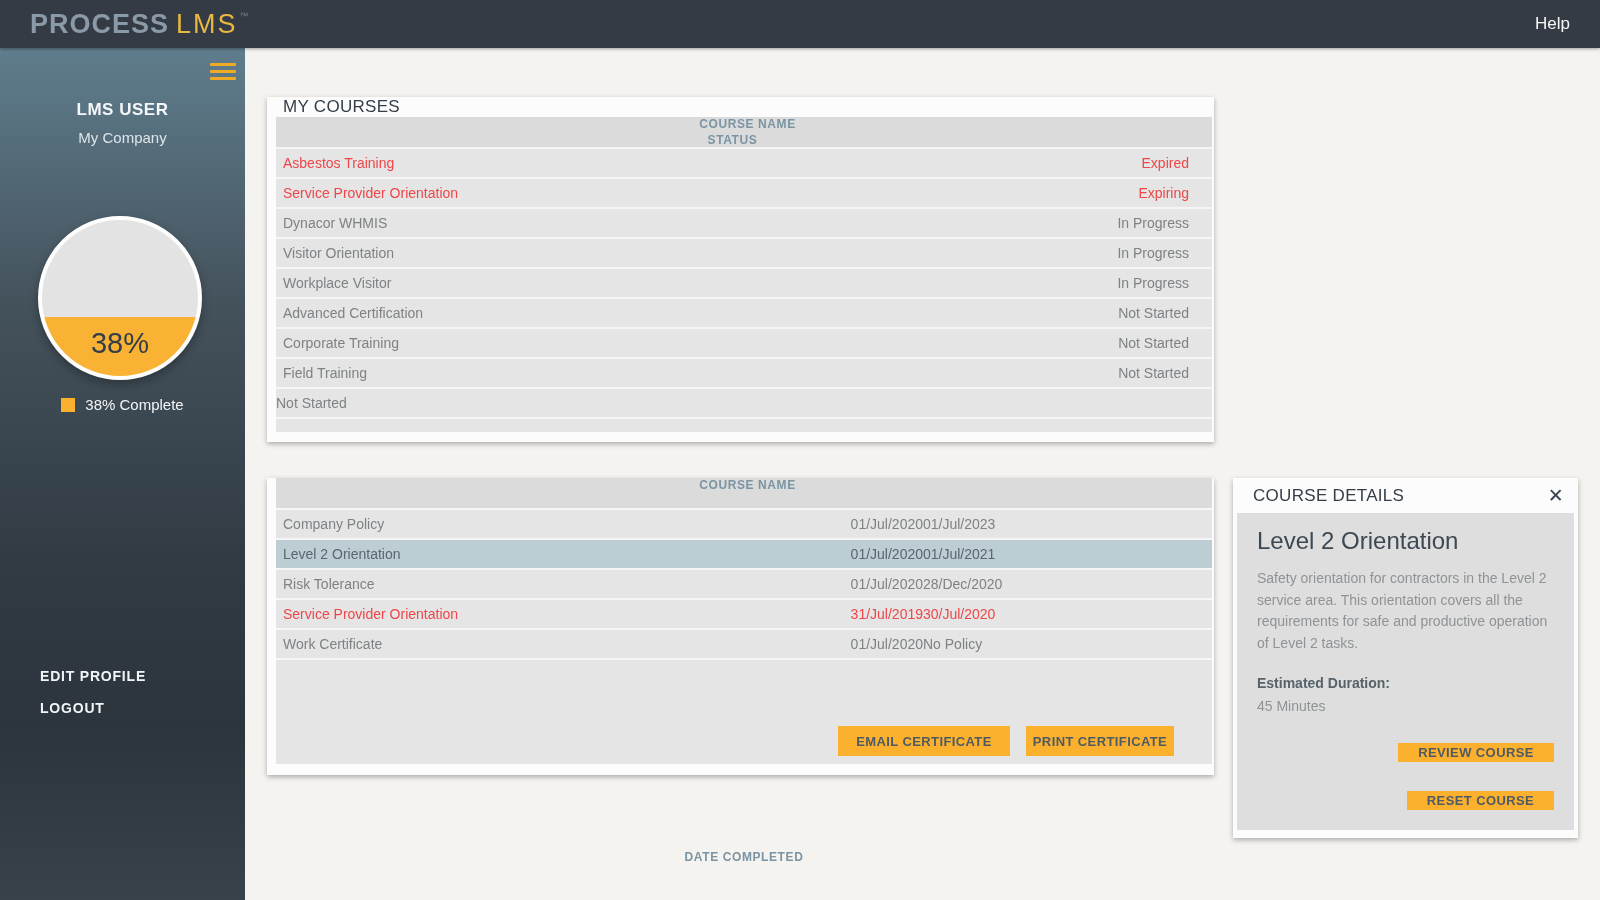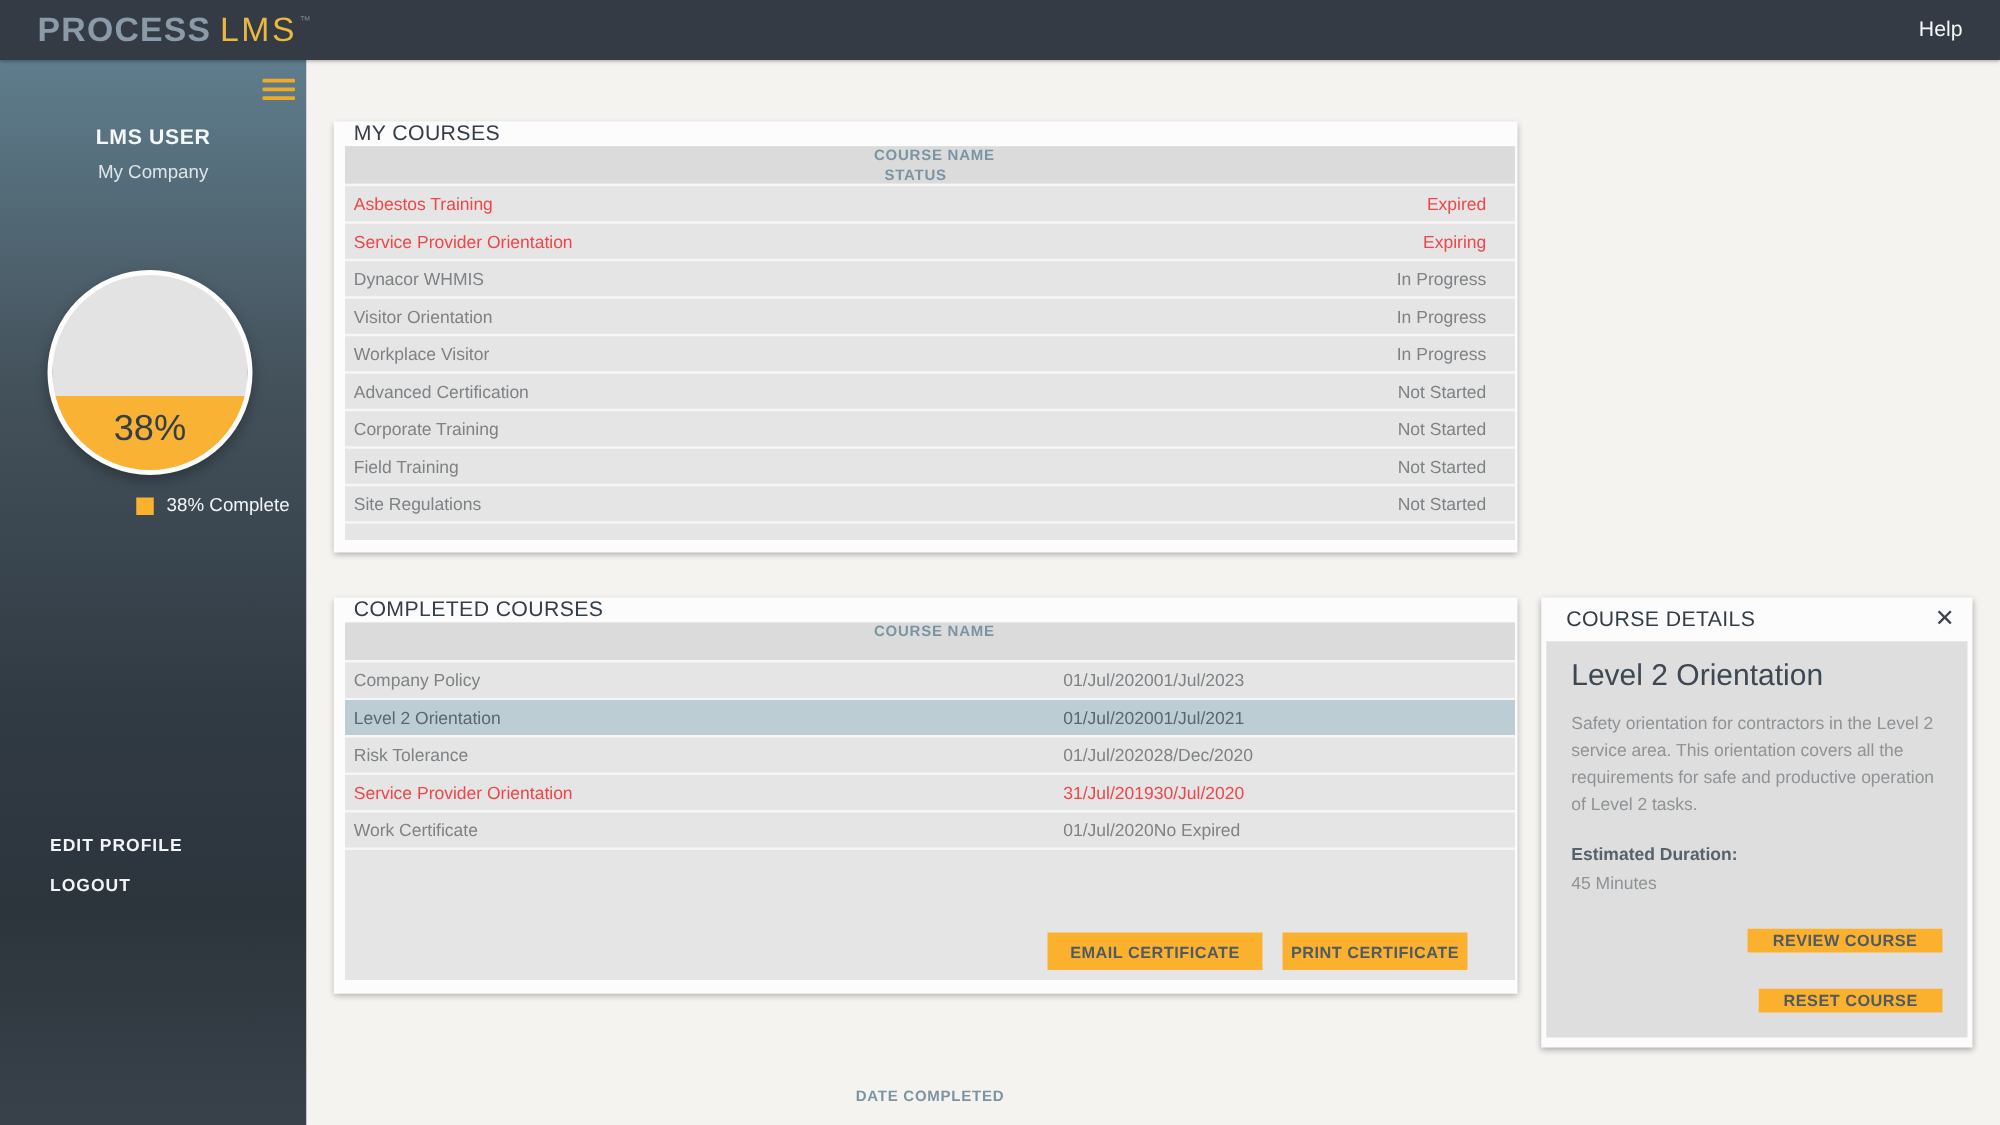--- a/index.html
+++ b/index.html
@@ -39,21 +39,21 @@
     width:164px; height:164px; border-radius:50%;
     border:4px solid #fdfdfd;
     background:linear-gradient(to top, #f9b233 0%, #f9b233 38%, #e3e3e3 38%, #e3e3e3 100%);
     box-shadow:0 4px 10px rgba(0,0,0,0.3);
     position:relative;
   }
   .progress-label {
     position:absolute; left:0; right:0; bottom:16px; text-align:center;
     font-size:29px; color:#333e48; font-weight:500;
   }
-  .legend { position:absolute; left:0; top:348px; width:245px; display:flex; justify-content:center; align-items:center;margin-left:48px; }
+  .legend { position:absolute; left:0; top:348px; width:245px; display:flex; justify-content:center; align-items:center; }
   .legend .swatch { width:14px; height:14px; background:#fbb12e; margin-right:10px; }
   .legend .legend-text { color:#f2f5f7; font-size:15px; }
 
   .nav { position:absolute; left:0; top:458px; width:245px; }
   .nav-line { margin-left:39px; width:168px; border-top:1px solid rgba(255,255,255,0.55); }
   .nav-item { position:relative; height:35px; display:flex; align-items:center; padding-left:40px;
     color:#f2f5f7; font-size:14px; font-weight:bold; letter-spacing:0.8px; cursor:pointer; }
   .nav-item .active-dot { position:absolute; left:22px; width:10px; height:10px; border-radius:50%; background:#f9b233; }
   .nav-secondary { position:absolute; left:0; top:612px; width:245px; }
   .nav-secondary .nav-item { height:32px; }
@@ -180,30 +180,28 @@
         </div>
         <div class="trow">
           <span class="cell-name">Corporate Training</span>
           <span class="cell-status">Not Started</span>
         </div>
         <div class="trow">
           <span class="cell-name">Field Training</span>
           <span class="cell-status">Not Started</span>
         </div>
         <div class="trow">
-          <span class="cell-name">Site Regulations</span>
           <span class="cell-status">Not Started</span>
         </div>
       </div>
     <div class="tfoot"></div>
   </div>
 </div>
 
 <div class="card" id="completed-courses">
-  <div class="card-title-bar">COMPLETED COURSES</div>
   <div class="card-inner">
     <div class="thead">
       <span class="cell-name">COURSE NAME</span>
       <span class="cell-date">DATE COMPLETED</span>
       <span class="cell-expires">EXPIRES ON</span>
     </div>
     <div id="completed-courses-rows">
         <div class="trow">
           <span class="cell-name">Company Policy</span>
           <span class="cell-date">01/Jul/2020</span>
@@ -220,21 +218,21 @@
           <span class="cell-expires">28/Dec/2020</span>
         </div>
         <div class="trow alert">
           <span class="cell-name">Service Provider Orientation</span>
           <span class="cell-date">31/Jul/2019</span>
           <span class="cell-expires">30/Jul/2020</span>
         </div>
         <div class="trow">
           <span class="cell-name">Work Certificate</span>
           <span class="cell-date">01/Jul/2020</span>
-          <span class="cell-expires">No Expired</span>
+          <span class="cell-expires">No Policy</span>
         </div>
       </div>
     <div class="actions-row">
       <button class="btn btn-email">EMAIL CERTIFICATE</button>
       <button class="btn btn-print">PRINT CERTIFICATE</button>
     </div>
   </div>
 </div>
 
 <div class="card" id="course-details">

